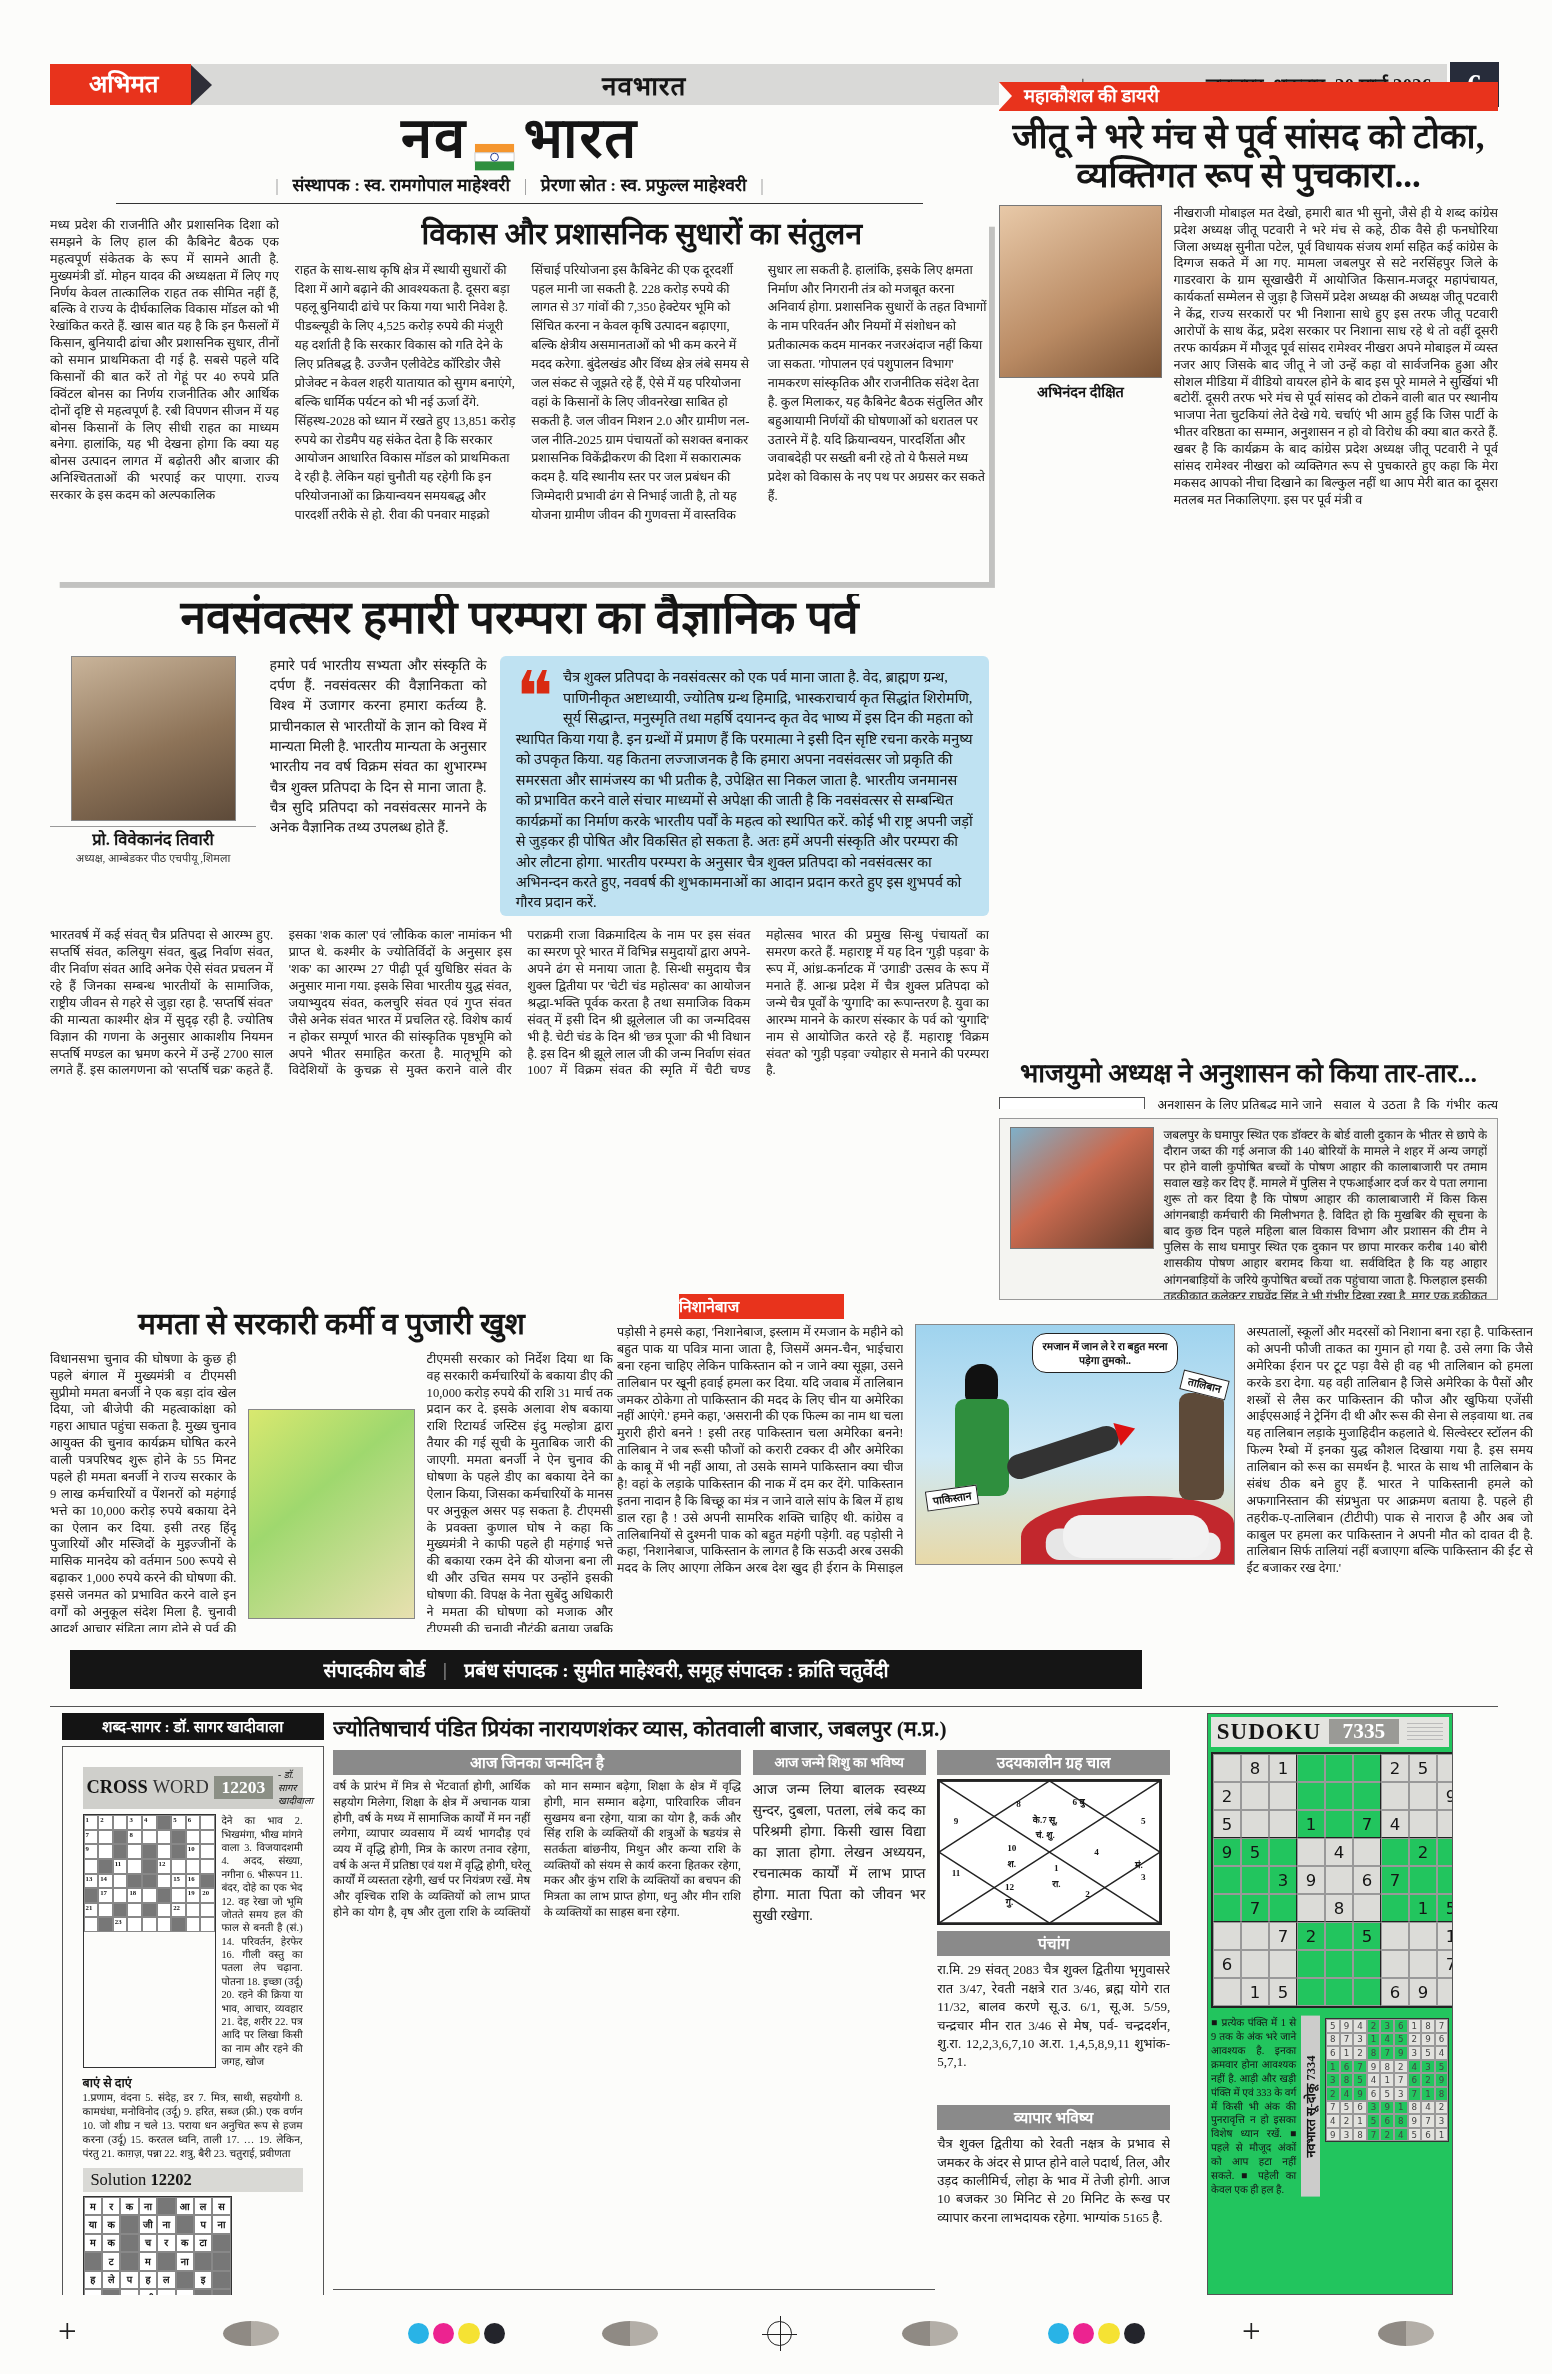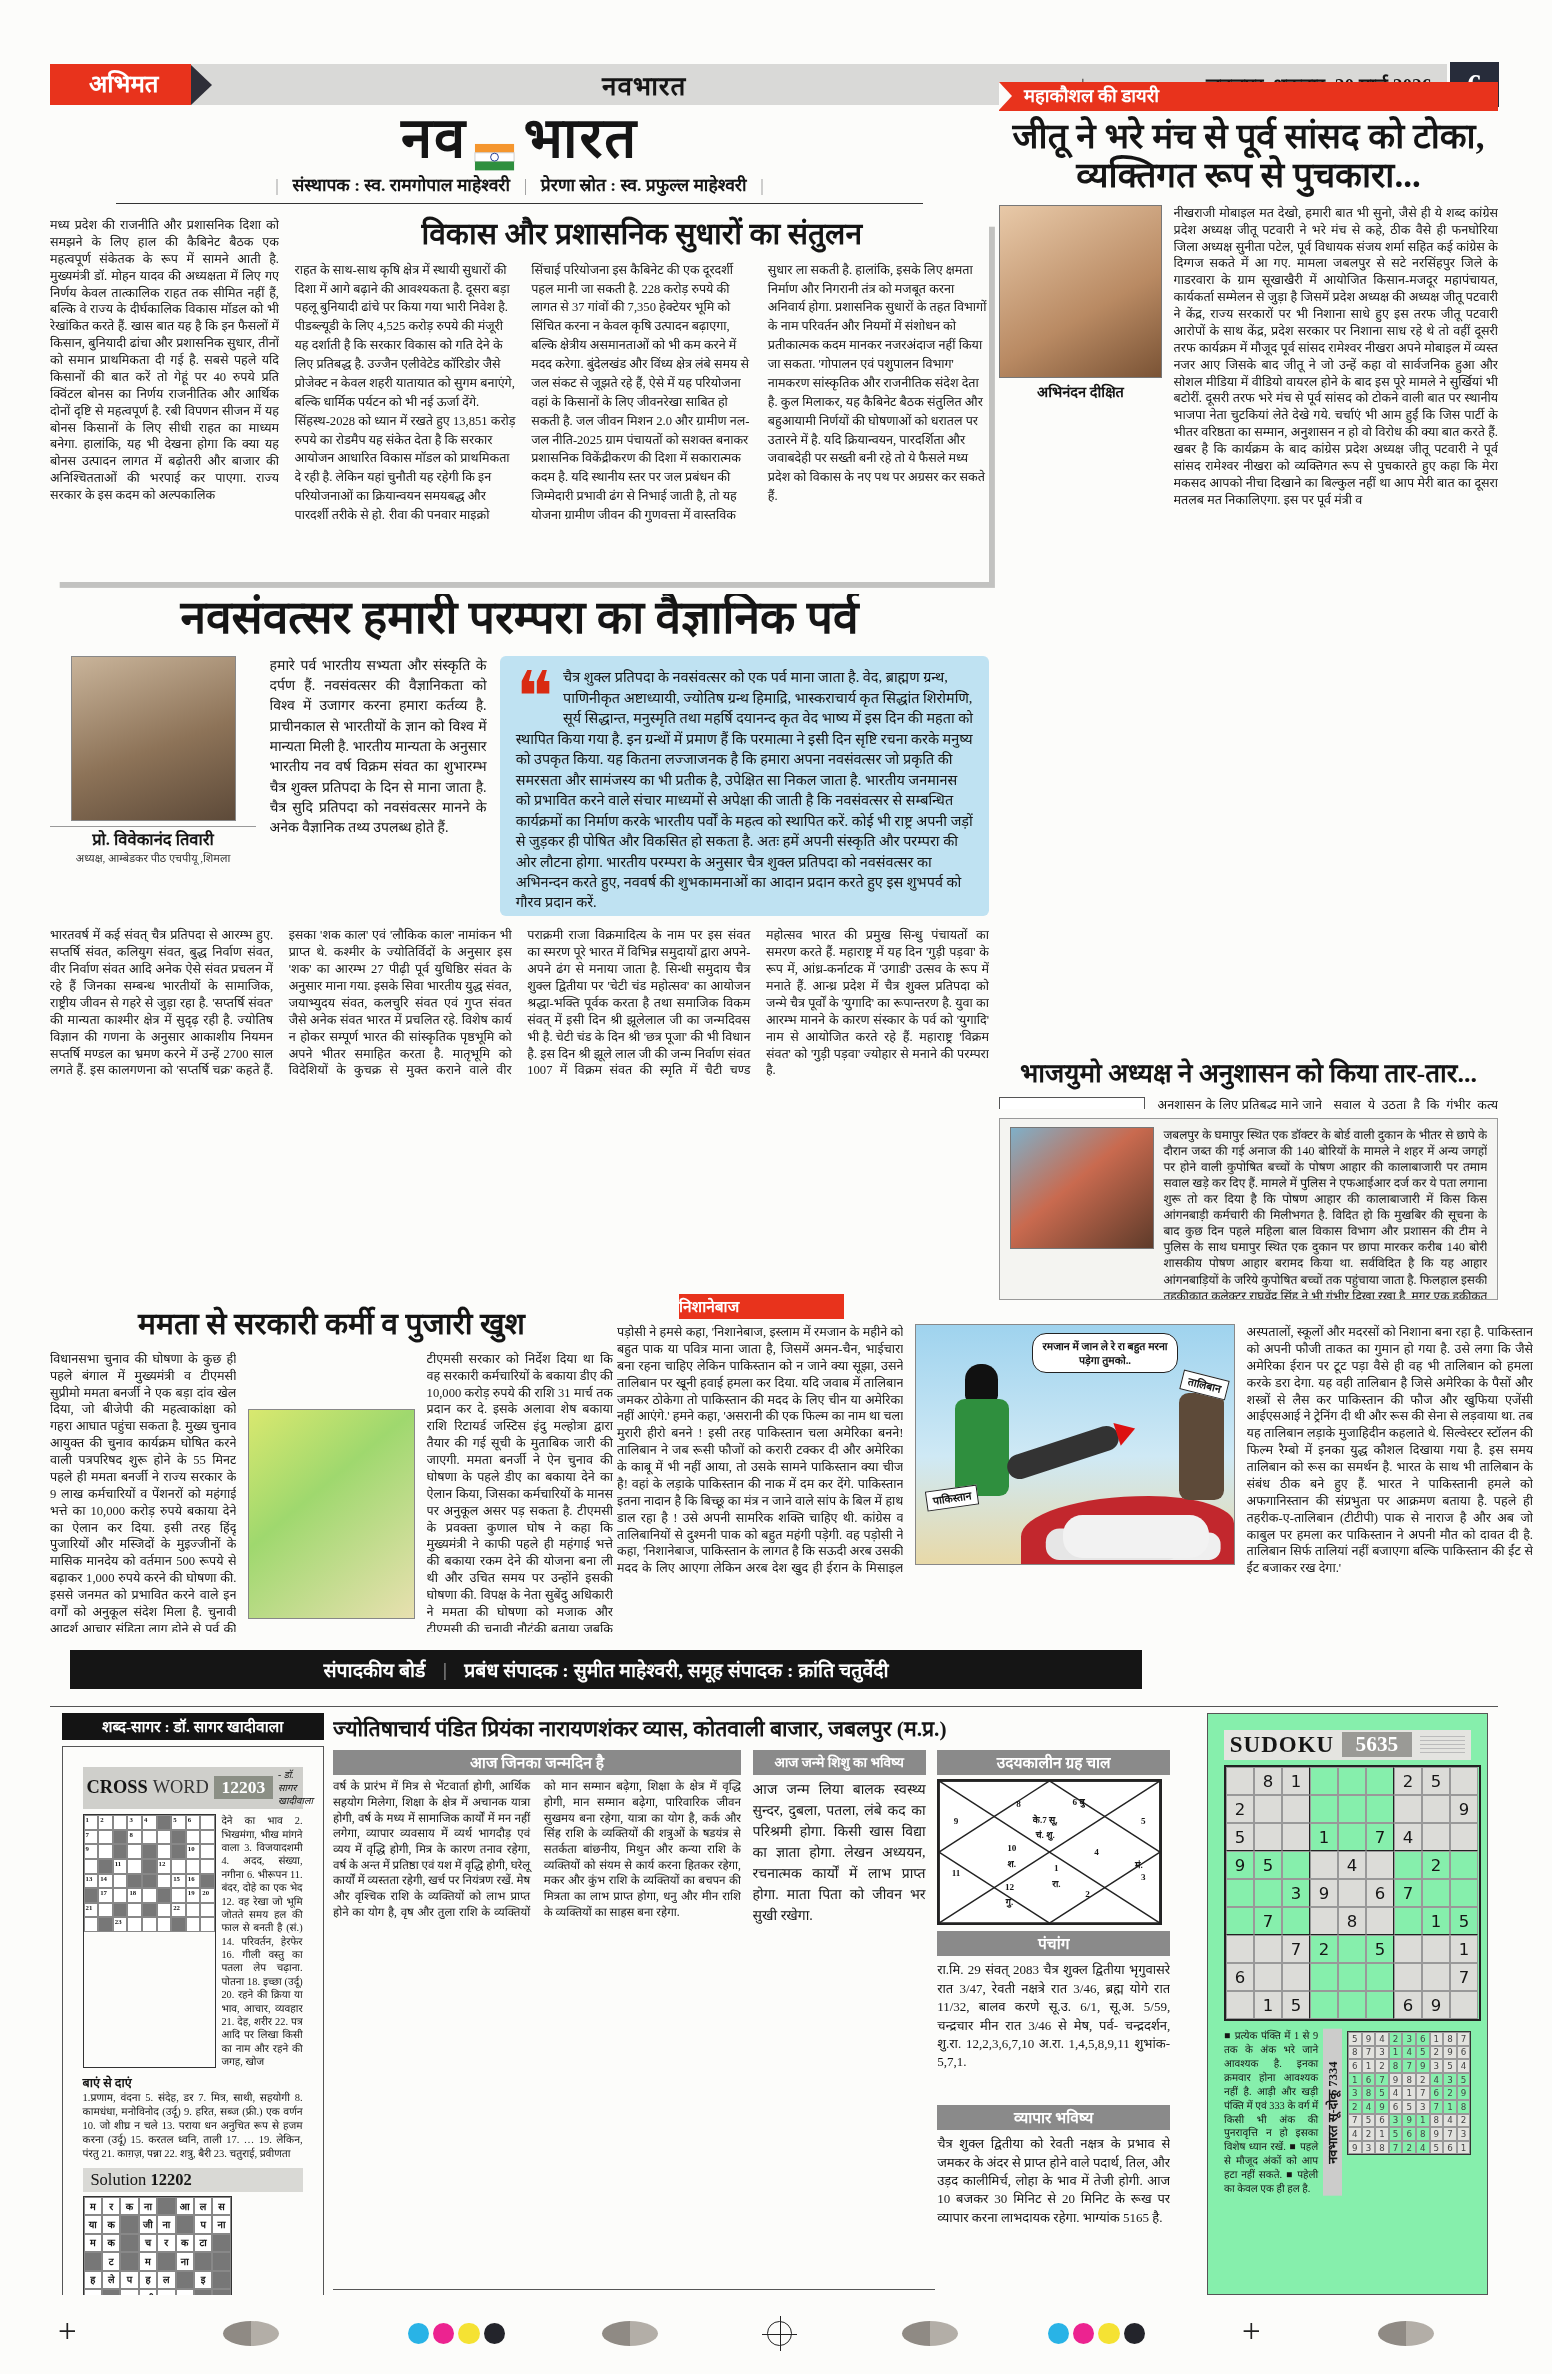--- a/index.html
+++ b/index.html
@@ -158,22 +158,22 @@
   .jy-shishu{width:173px;flex:none}
   .jy-shishu .txt{font-size:14px;line-height:1.5;text-align:justify;height:291px;overflow:hidden}
   .jy-right{width:233px;flex:none}
   .kd{position:relative;width:225px;height:146px;border:1.9px solid #222;background:#fff;margin-bottom:5.8px}
   .kd svg{position:absolute;inset:0}
   .kd .lbl{position:absolute;font-size:9.2px;font-weight:bold;transform:translate(-50%,-50%);white-space:nowrap}
   .jy-right .ptxt{font-size:13px;line-height:1.42;text-align:justify;overflow:hidden}
   .jy-divider{border-top:1.9px solid #555;margin:7.8px 0;width:602px}
 
   
-  .sd{position:absolute;left:1157px;top:5.8px;width:281px;height:582px;border:1.9px solid #555;
-      background:#86efac;padding:16px;overflow:hidden}
+  .sd{position:absolute;left:1157px;top:5.8px;width:246px;height:582px;border:1.9px solid #555;
+      background:#22c55e;padding:3px;overflow:hidden}
   .sd-title{display:flex;align-items:center;gap:7.8px;background:#e4e4e0;padding:1.9px 5.8px;margin-bottom:5.8px}
   .sd-title .t{font-weight:900;font-size:23px;letter-spacing:1px}
   .sd-title .chip{background:#9a9a96;color:#fff;font-weight:900;font-size:21.3px;padding:0 13.6px}
   .sd-lines{flex:1;height:17.5px;background:repeating-linear-gradient(#bbb,#bbb 1px,transparent 1px,transparent 3.9px)}
   .sd-grid{display:grid;grid-template-columns:repeat(9,28px);grid-auto-rows:28px;border:2.4px solid #222;
            width:257px;margin:0 auto}
   .su{border:0.5px solid #999;display:flex;align-items:center;justify-content:center;
       font-size:16.5px;font-family:"DejaVu Sans",sans-serif}
   .su.sh{background:#dcdcd8}
   .su.br{border-right:1.9px solid #222}
@@ -539,21 +539,21 @@
           <div class="ptxt" style="height:146px">चैत्र शुक्ल द्वितीया को रेवती नक्षत्र के प्रभाव से जमकर के अंदर से प्राप्त होने वाले पदार्थ, तिल, और उड़द कालीमिर्च, लोहा के भाव में तेजी होगी. आज 10 बजकर 30 मिनिट से 20 मिनिट के रूख पर व्यापार करना लाभदायक रहेगा. भाग्यांक 5165 है.</div>
         </div>
       </div>
       <div class="jy-divider"></div>
 
     </div>
 
     <div class="sd">
       <div class="sd-title">
         <span class="t">SUDOKU</span>
-        <span class="chip">5635</span>
+        <span class="chip">7335</span>
         <span class="sd-lines"></span>
       </div>
       <div class="sd-grid" id="sd-grid">
           <div class="su sh"></div>
           <div class="su sh">8</div>
           <div class="su sh br">1</div>
           <div class="su"></div>
           <div class="su"></div>
           <div class="su br"></div>
           <div class="su sh">2</div>

